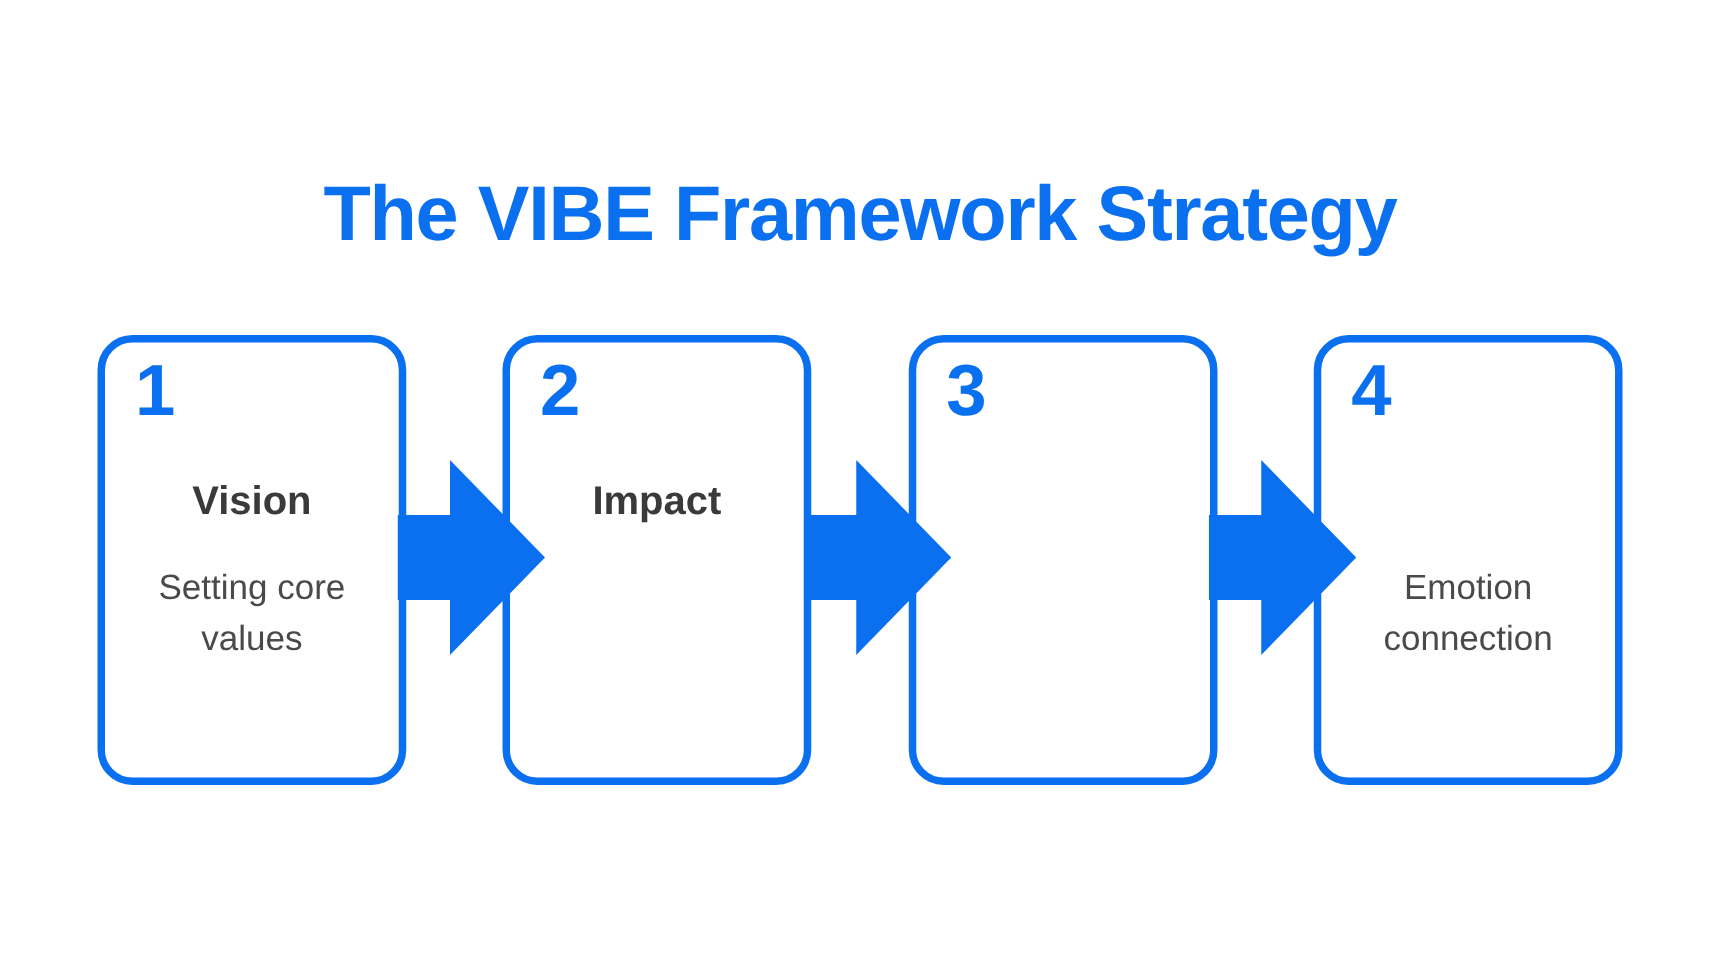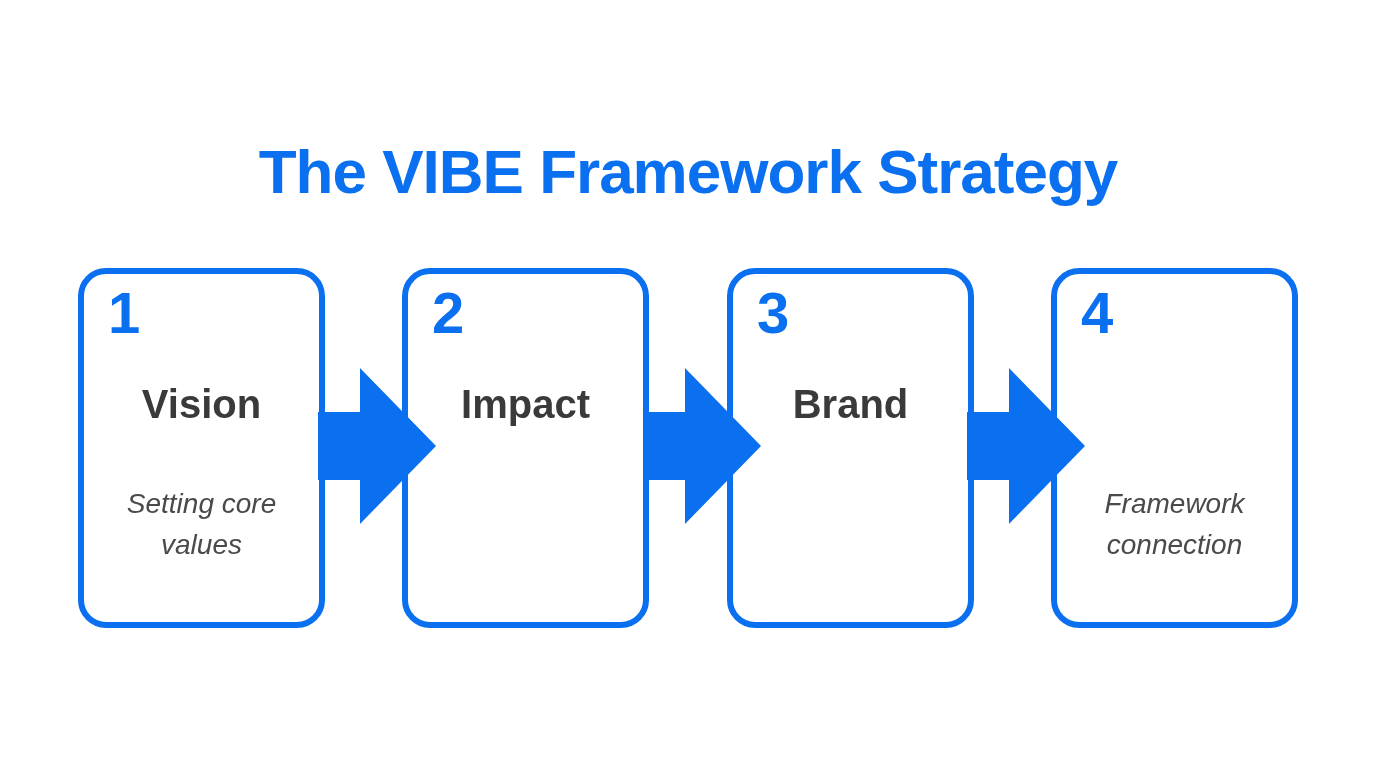--- a/index.html
+++ b/index.html
@@ -43,36 +43,35 @@
     color: #0b70f0;
     line-height: 1.0;
   }
 
   .step-title {
     position: absolute;
     top: 108px;
     left: 0;
     width: 100%;
     text-align: center;
-    font-size: 40px;
+    font-size: 32px;
     font-weight: bold;
     color: #3a3a3c;
   }
 
   .step-desc {
     position: absolute;
-    top: 210px;
+    top: 176px;
     left: 50%;
     transform: translateX(-50%);
     width: 178px;
     text-align: center;
     font-size: 28px;
     line-height: 1.45;
     color: #4a4a4c;
-    font-style: italic;
   }
 
   .flow-arrow {
     position: absolute;
     top: 368px;
     width: 118px;
     height: 156px;
     z-index: 5;
   }
   .arrow-1 { left: 318px; }
@@ -105,27 +104,26 @@
   </div>
 
   <div class="flow-arrow arrow-2">
     <svg viewBox="0 0 118 156" xmlns="http://www.w3.org/2000/svg">
       <polygon points="0,44 42,44 42,0 118,78 42,156 42,112 0,112" fill="#0b70f0"></polygon>
     </svg>
   </div>
 
   <div class="step-card card-3">
     <div class="step-number">3</div>
-    <div class="step-title">Brand</div>
   </div>
 
   <div class="flow-arrow arrow-3">
     <svg viewBox="0 0 118 156" xmlns="http://www.w3.org/2000/svg">
       <polygon points="0,44 42,44 42,0 118,78 42,156 42,112 0,112" fill="#0b70f0"></polygon>
     </svg>
   </div>
 
   <div class="step-card card-4">
     <div class="step-number">4</div>
-    <div class="step-desc">Framework connection</div>
+    <div class="step-desc">Emotion connection</div>
   </div>
 
 </div>
 
 </body></html>

